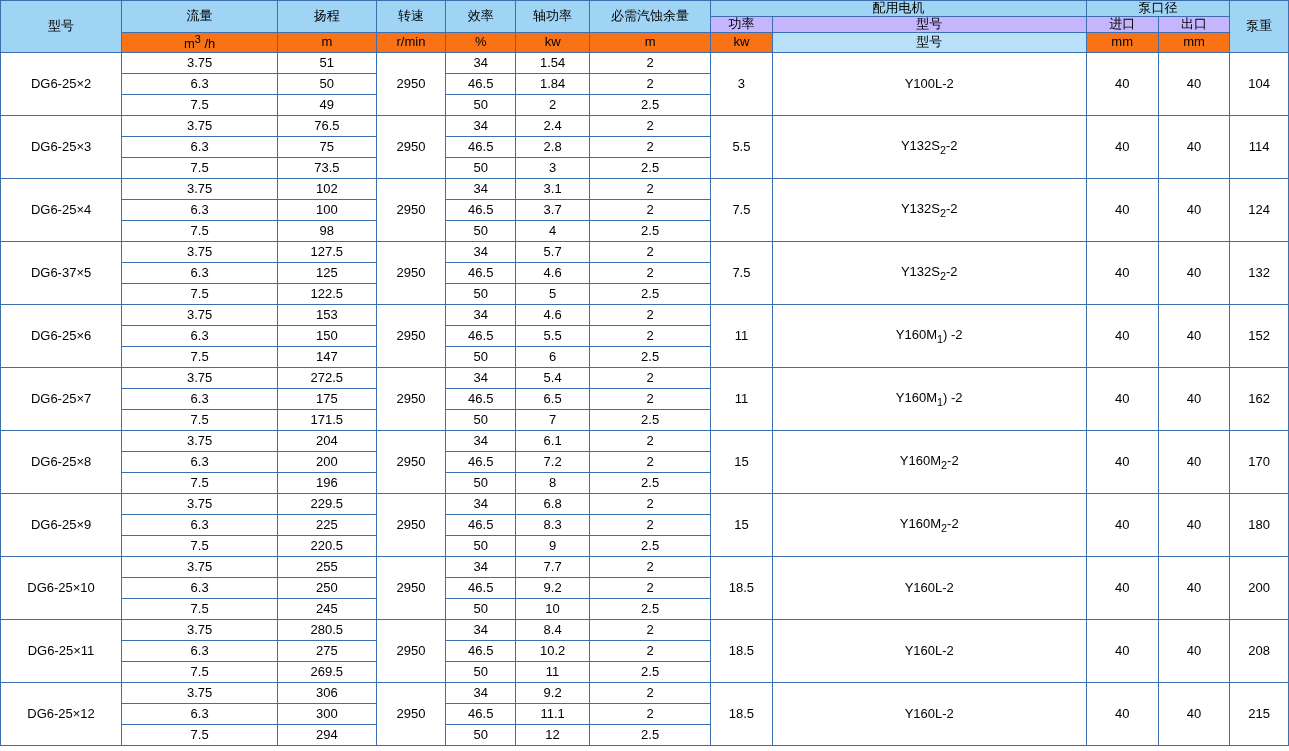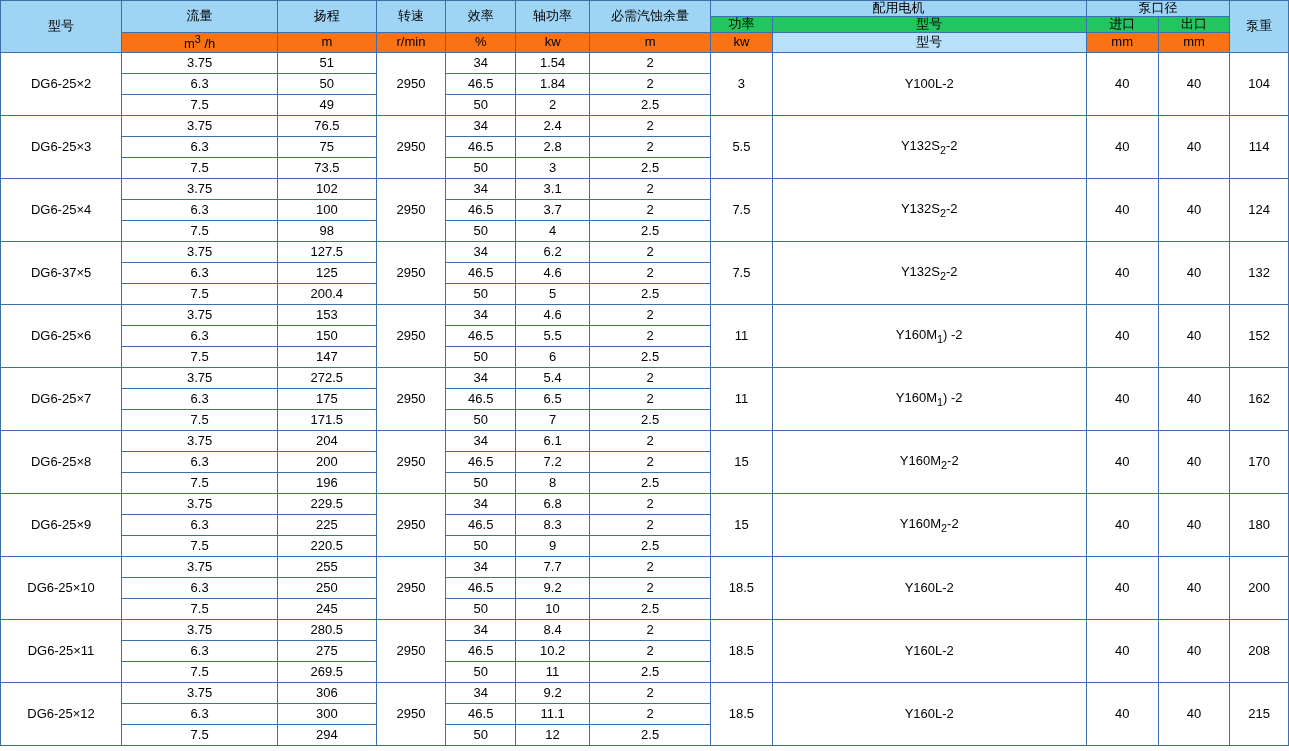--- a/index.html
+++ b/index.html
@@ -36,21 +36,21 @@
   }
   .hdr {
     background: #9fd4f5;
     font-size: 14px;
   }
   .hdr-unit {
     background: #f97316;
     font-size: 12px;
   }
   .hdr-sub {
-    background: #22c55e;
+    background: #c4b5fd;
     font-size: 13px;
   }
   td.model {
     font-size: 14px;
     margin-left: 40px;
   }
   .rowgroup td {
     height: 20px;
   }
 </style>
@@ -189,38 +189,38 @@
           <td>50</td>
           <td>4</td>
           <td>2.5</td>
         </tr>
         <tr class="rowgroup">
           <td rowspan="3" class="model">DG6-37×5</td>
           <td>3.75</td>
           <td>127.5</td>
           <td rowspan="3">2950</td>
           <td>34</td>
-          <td>6.2</td>
+          <td>5.7</td>
           <td>2</td>
           <td rowspan="3">7.5</td>
           <td rowspan="3">Y132S<sub>2</sub>-2</td>
           <td rowspan="3">40</td>
           <td rowspan="3">40</td>
           <td rowspan="3">132</td>
         </tr>
         <tr class="rowgroup">
           <td>6.3</td>
           <td>125</td>
           <td>46.5</td>
           <td>4.6</td>
           <td>2</td>
         </tr>
         <tr class="rowgroup">
           <td>7.5</td>
-          <td>200.4</td>
+          <td>122.5</td>
           <td>50</td>
           <td>5</td>
           <td>2.5</td>
         </tr>
         <tr class="rowgroup">
           <td rowspan="3" class="model">DG6-25×6</td>
           <td>3.75</td>
           <td>153</td>
           <td rowspan="3">2950</td>
           <td>34</td>

